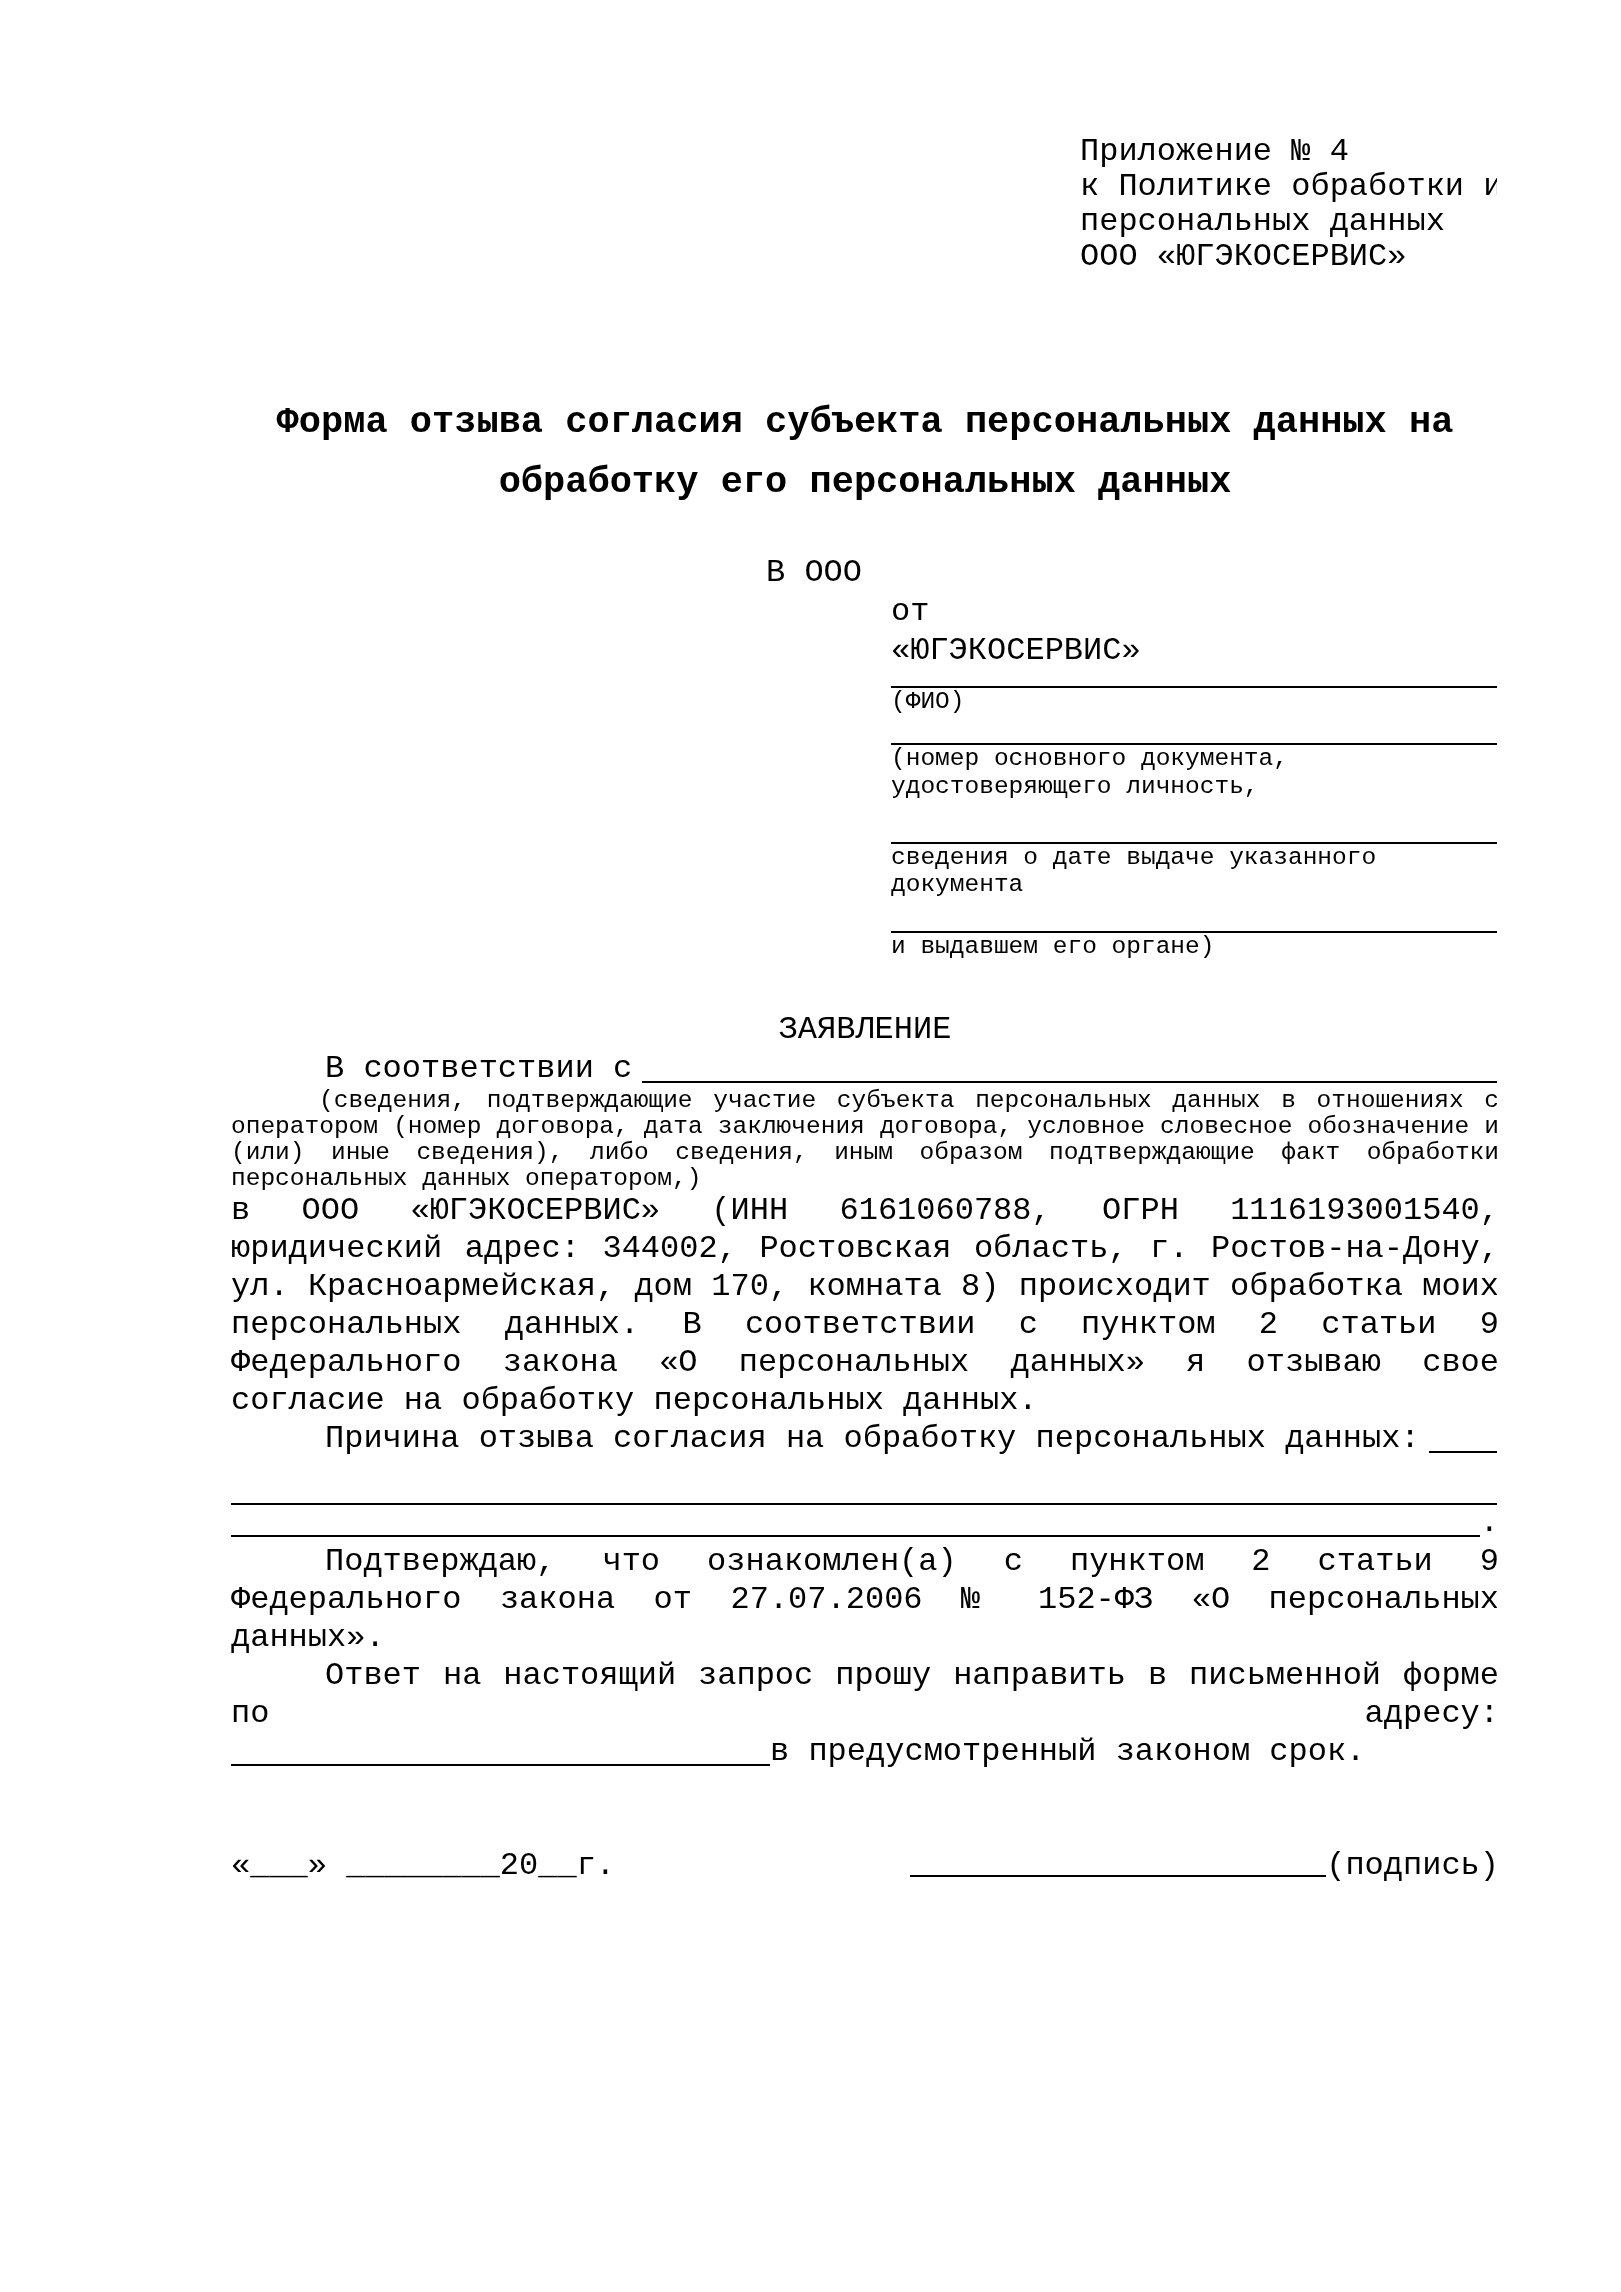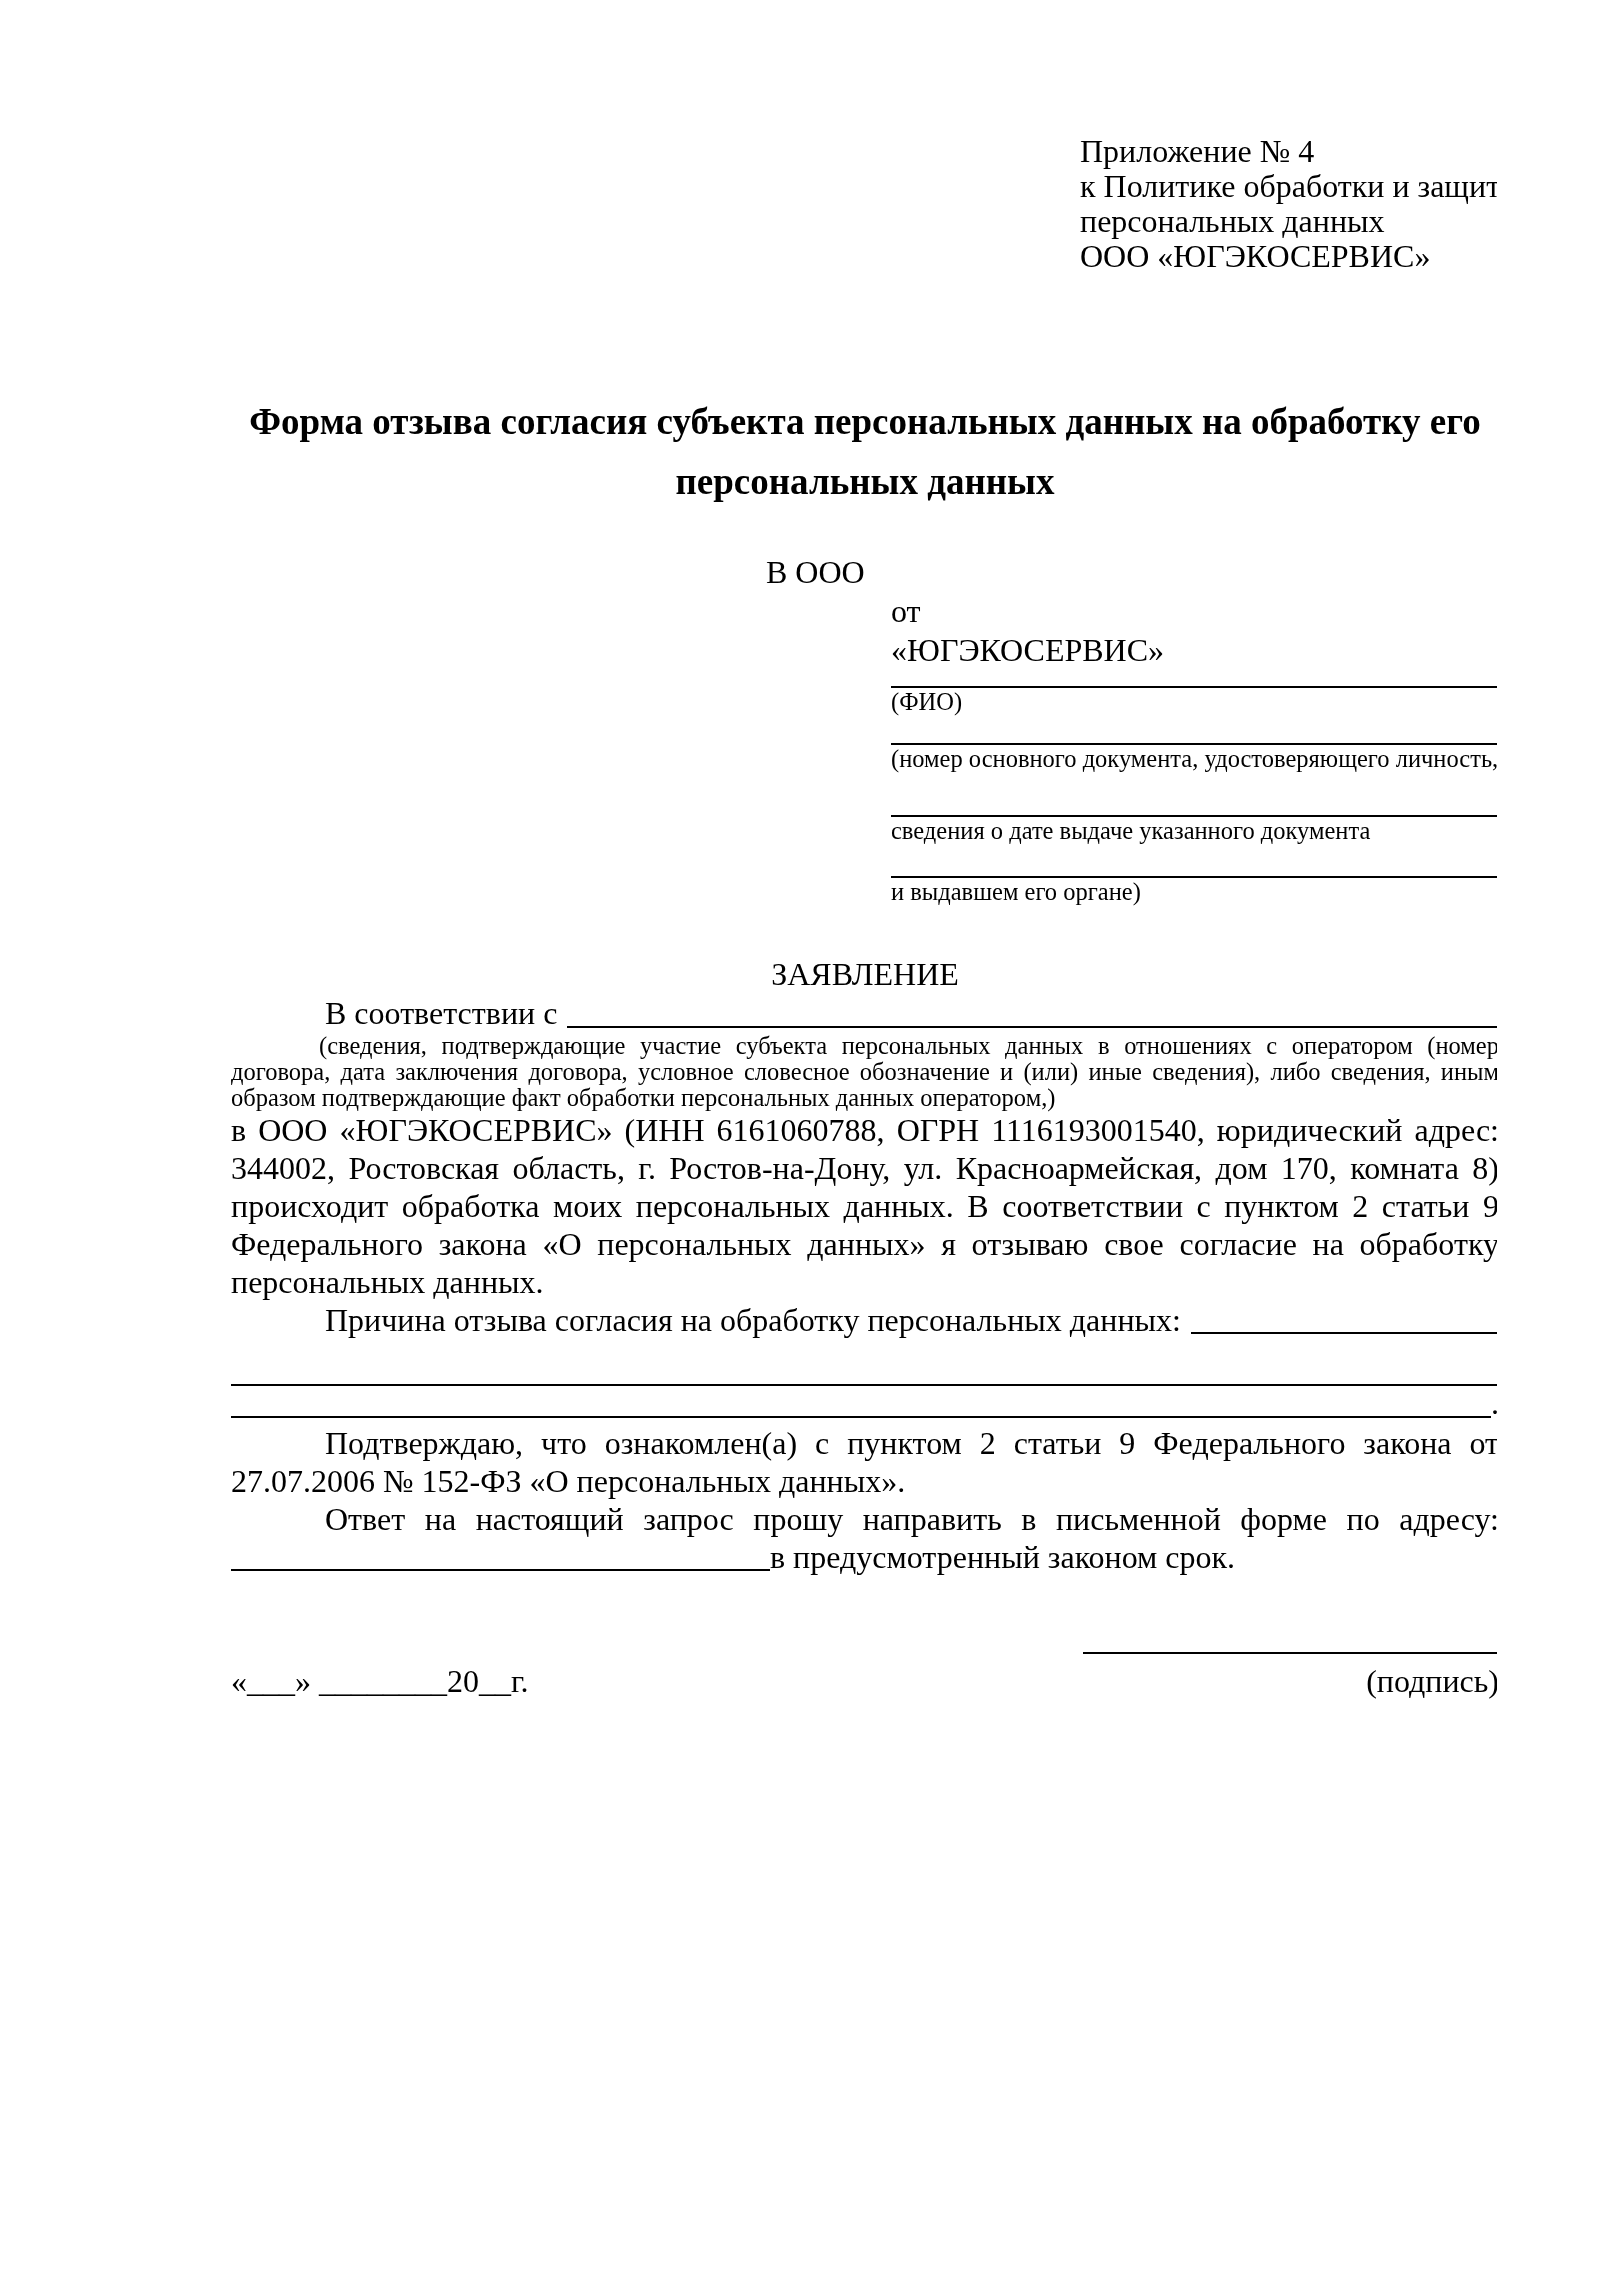--- a/index.html
+++ b/index.html
@@ -2,21 +2,21 @@
 <html lang="ru"><head>
 <meta charset="utf-8">
 <style>
   html, body { margin: 0; padding: 0; background: #ffffff; }
   .page {
     position: relative;
     width: 1497px;
     height: 2293px;
     background: #ffffff;
     color: #000000;
-    font-family: Liberation Serif, serif;
+    font-family: Liberation Mono, monospace;
     overflow: hidden;
   }
   .content {
     position: absolute;
     left: 231px;
     top: 0;
     width: 1268px;
     padding-top: 134px;
     font-size: 32px;
     line-height: 38px;
@@ -73,21 +73,21 @@
   .reply-line2 .addr-line { width: 539px; flex: none; border-bottom: 2.9px solid #000; margin-bottom: 4.9px; height: 0; }
   .reply-line2 .tail { white-space: nowrap; }
   
   .footer-row {
     margin-top: 76px;
     display: flex;
     justify-content: space-between;
     align-items: flex-end;
   }
   .footer-row .date-part { white-space: nowrap; }
-  .sig-part { display: flex; align-items: flex-end; flex-direction: column; }
+  .sig-part { display: flex; align-items: flex-end; }
   .sig-line { width: 416px; border-bottom: 2.9px solid #000; height: 0; margin-bottom: 7.8px; }
   .sig-caption { white-space: nowrap; }
 </style>
 </head>
 <body>
 
 <div class="page">
   <div class="content">
 
     <div class="header-note">

